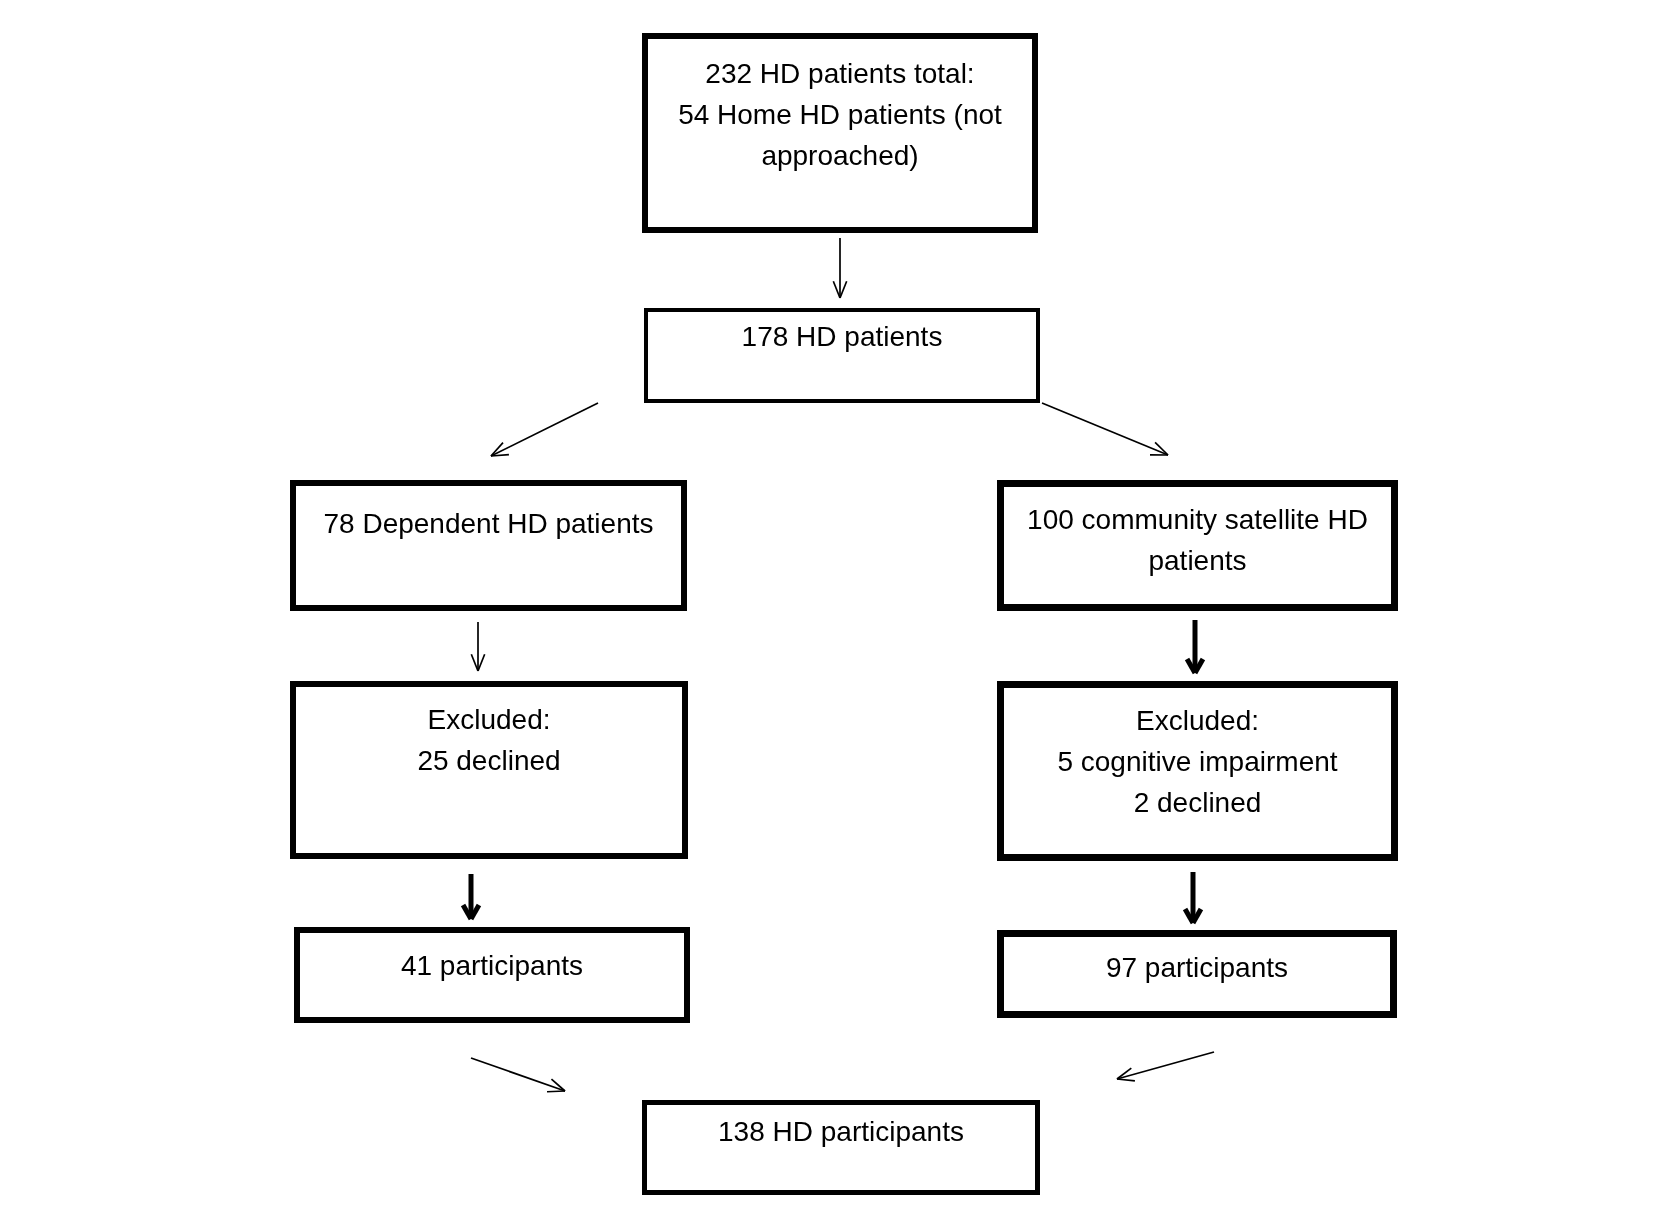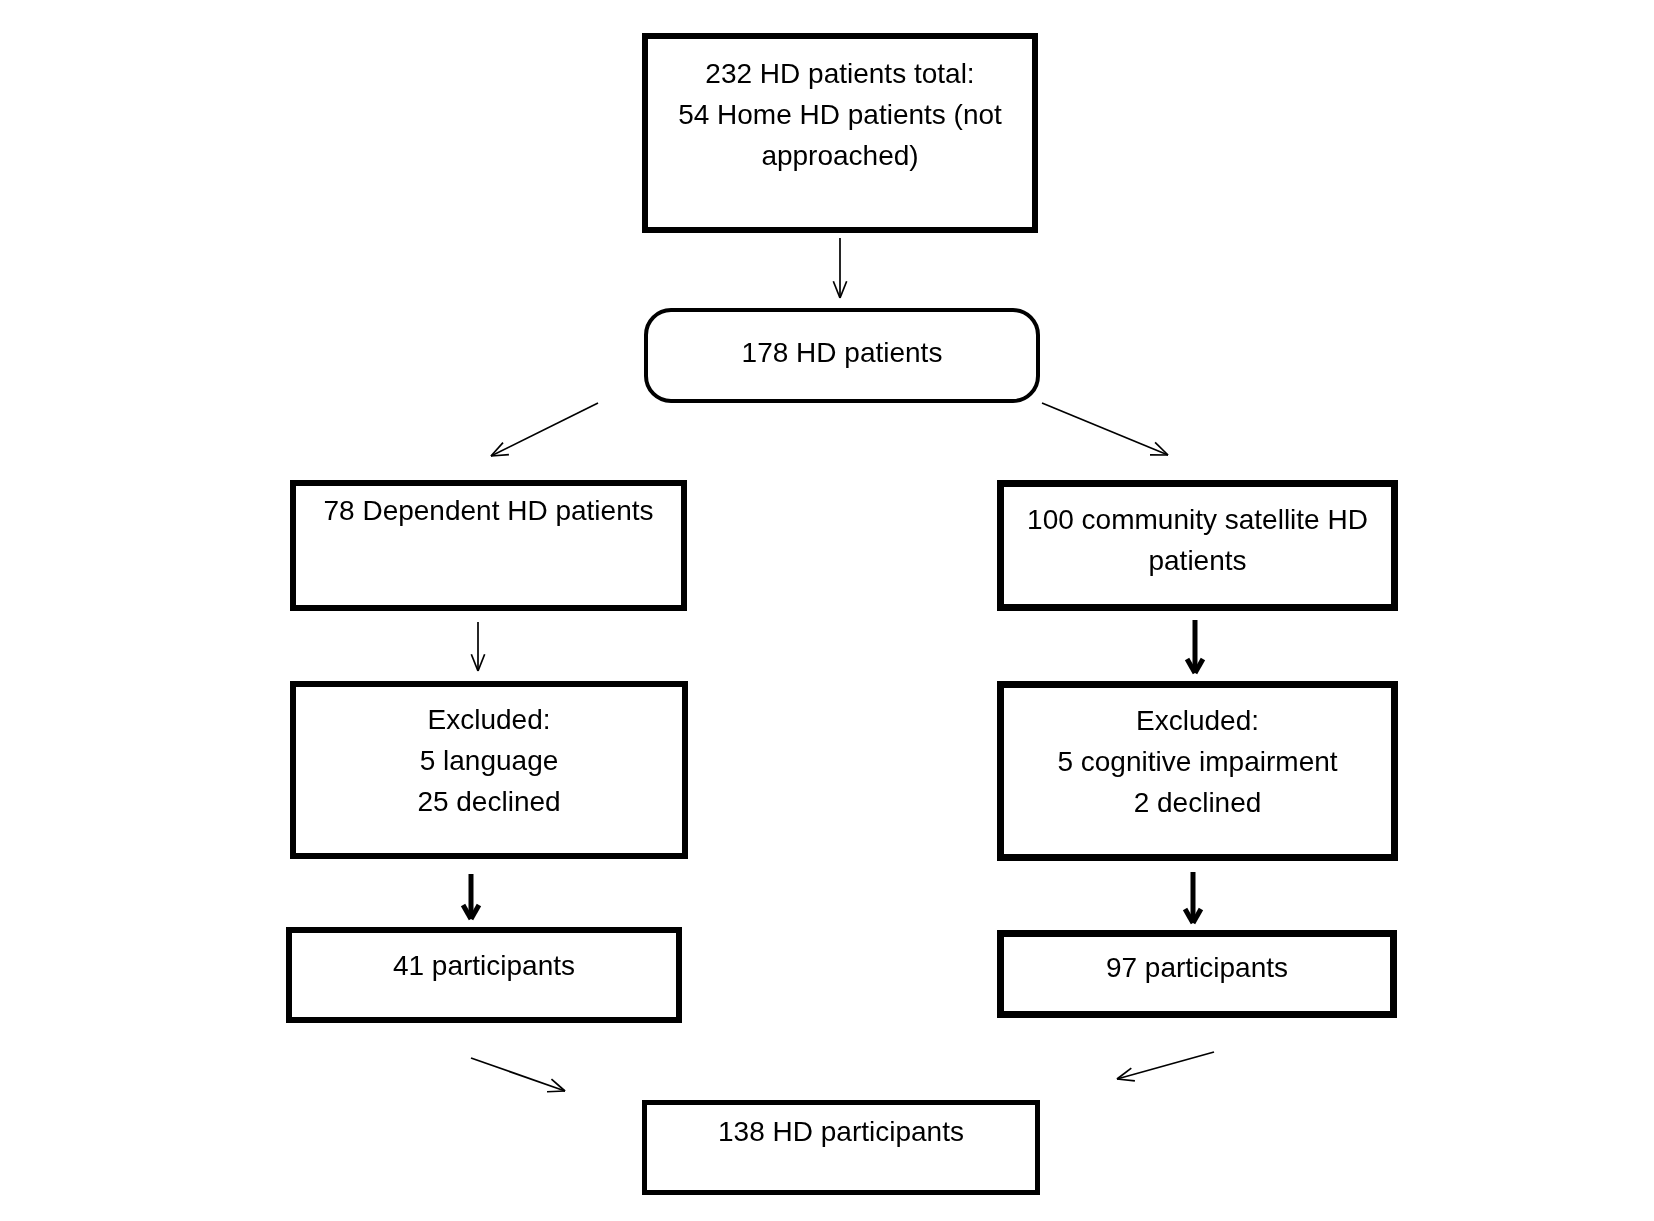--- a/index.html
+++ b/index.html
@@ -90,45 +90,44 @@
         <line x1="1075" y1="1079" x2="1089.3133870841632" y2="1068.0854706845" stroke="#000000" stroke-width="1.7" stroke-linecap="butt"></line>
         <line x1="1075" y1="1079" x2="1092.894111703011" y2="1080.9495554262867" stroke="#000000" stroke-width="1.7" stroke-linecap="butt"></line>
       </g>
     </svg>
 
   <div class="box" style="left:600px; top:33px; width:396px; height:200px; padding-top:14px; border-width:6px;">
     <span class="line">232 HD patients total:</span>
     <span class="line">54 Home HD patients (not approached)</span>
   </div>
 
-  <div class="box" style="left:602px; top:308px; width:396px; height:95px; padding-top:20px; border-width:4px;border-radius:27px;">
+  <div class="box" style="left:602px; top:308px; width:396px; height:95px; padding-top:4px; border-width:4px;">
     <span class="line">178 HD patients</span>
   </div>
 
-  <div class="box" style="left:248px; top:480px; width:397px; height:131px; padding-top:4px; border-width:6px;">
+  <div class="box" style="left:248px; top:480px; width:397px; height:131px; padding-top:17px; border-width:6px;">
     <span class="line">78 Dependent HD patients</span>
   </div>
 
   <div class="box" style="left:955px; top:480px; width:401px; height:131px; padding-top:12px; border-width:7px;">
     <span class="line">100 community satellite HD patients</span>
   </div>
 
   <div class="box" style="left:248px; top:681px; width:398px; height:178px; padding-top:12px; border-width:6px;">
     <span class="line">Excluded:</span>
-    <span class="line">5 language</span>
     <span class="line">25 declined</span>
   </div>
 
   <div class="box" style="left:955px; top:681px; width:401px; height:180px; padding-top:12px; border-width:7px;">
     <span class="line">Excluded:</span>
     <span class="line">5 cognitive impairment</span>
     <span class="line">2 declined</span>
   </div>
 
-  <div class="box" style="left:244px; top:927px; width:396px; height:96px; padding-top:12px; border-width:6px;">
+  <div class="box" style="left:252px; top:927px; width:396px; height:96px; padding-top:12px; border-width:6px;">
     <span class="line">41 participants</span>
   </div>
 
   <div class="box" style="left:955px; top:930px; width:400px; height:88px; padding-top:10px; border-width:7px;">
     <span class="line">97 participants</span>
   </div>
 
   <div class="box" style="left:600px; top:1100px; width:398px; height:95px; padding-top:6px; border-width:5px;">
     <span class="line">138 HD participants</span>
   </div>

